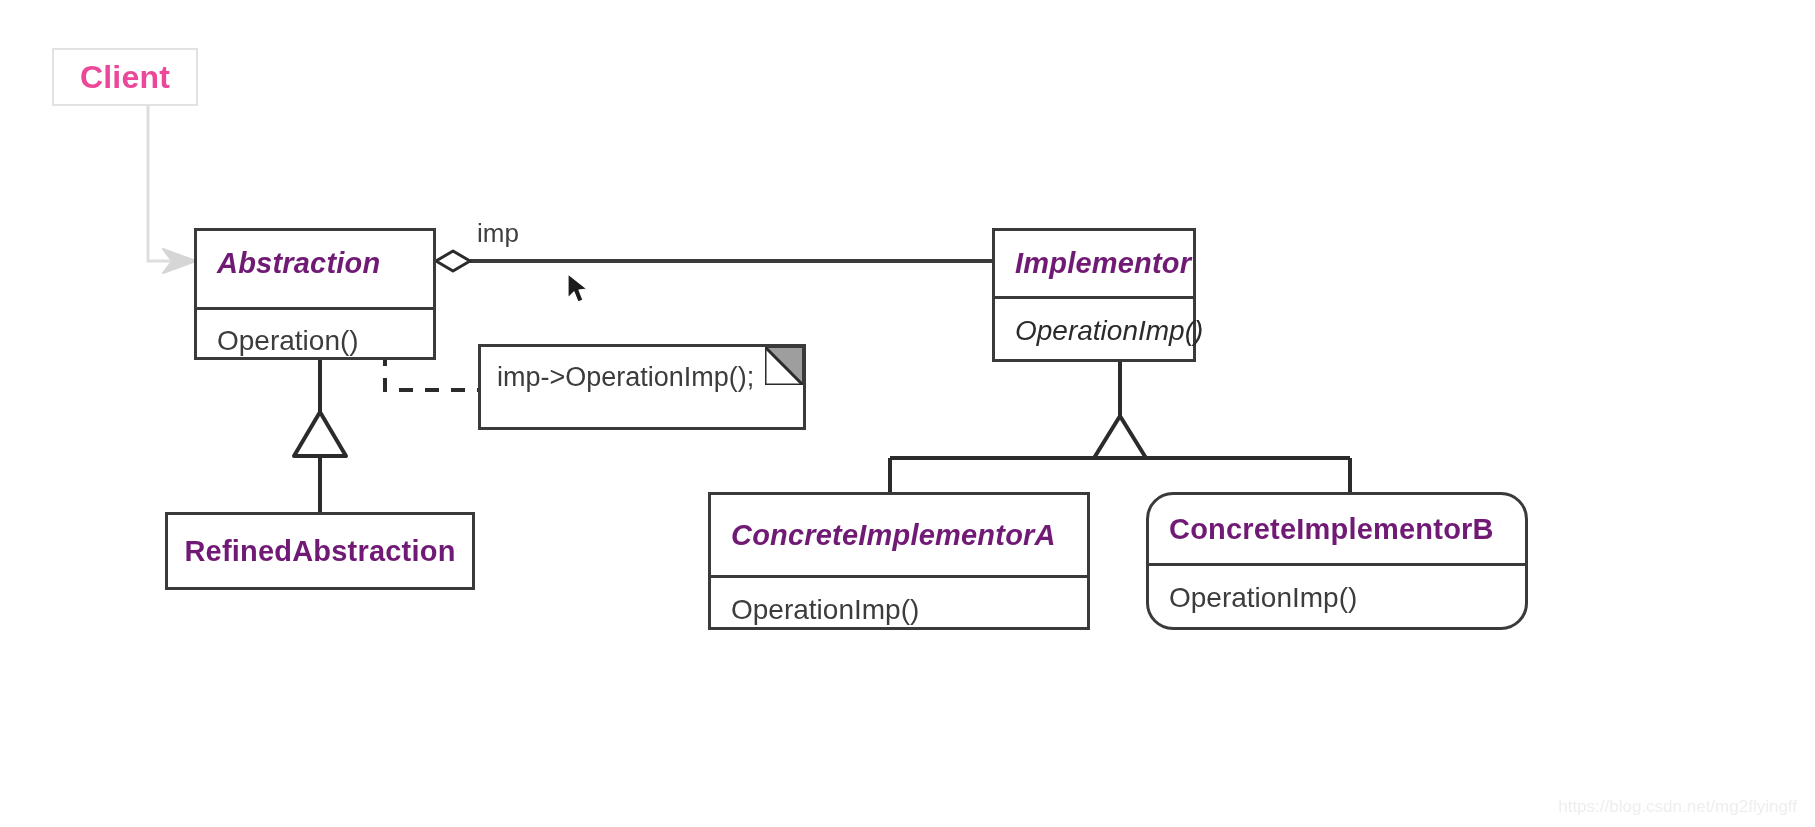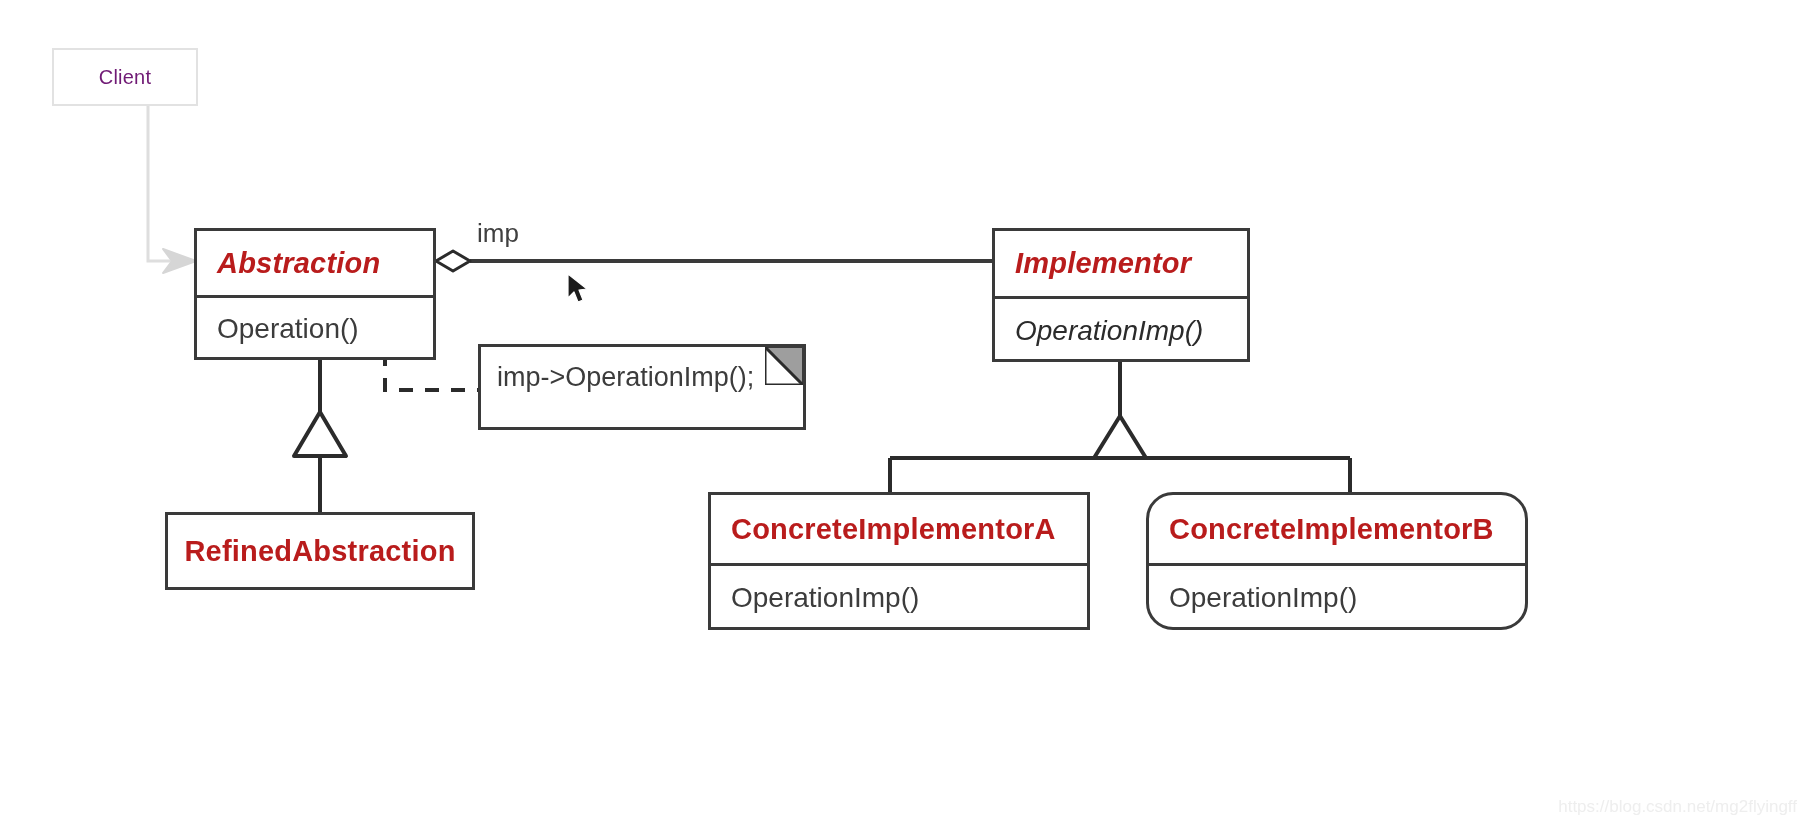--- a/index.html
+++ b/index.html
@@ -50,30 +50,30 @@
     padding: 0 20px;
     white-space: nowrap;
   }
   .compartment.divider-top {
     border-top: 3px solid #3a3a3a;
   }
 
   .cls-name {
     font-size: 29px;
     font-weight: bold;
-    color: #b91c1c;
+    color: #701a75;
     letter-spacing: 0.2px;
   }
   .cls-name.abstract {
     font-style: italic;
   }
   .cls-name.faded-text {
-    font-weight: normal;
-    color: #701a75;
-    font-size: 20px;
+    font-weight: bold;
+    color: #ec4899;
+    font-size: 32px;
   }
 
   .op-name {
     font-size: 28px;
     font-weight: normal;
     color: #3c3c3c;
   }
   .op-name.abstract {
     font-style: italic;
     color: #2b2b2b;
@@ -180,42 +180,42 @@
   <div class="uml-box faded" style="left:52px; top:48px; width:146px; height:58px;">
     <div class="compartment" style="height:100%; justify-content:center;">
       <span class="cls-name faded-text">Client</span>
     </div>
   </div>
 
   <div class="uml-box" style="left:194px; top:228px; width:242px; height:132px;">
     <div class="compartment" style="height:64px;">
       <span class="cls-name abstract">Abstraction</span>
     </div>
-    <div class="compartment divider-top" style="height:65px;">
+    <div class="compartment divider-top" style="height:65px;margin-top:12px;">
       <span class="op-name">Operation()</span>
     </div>
   </div>
 
   <div class="uml-box" style="left:165px; top:512px; width:310px; height:78px;">
     <div class="compartment" style="height:100%; justify-content:center;align-items:center;">
       <span class="cls-name">RefinedAbstraction</span>
     </div>
   </div>
 
-  <div class="uml-box" style="left:992px; top:228px; width:258px; height:134px;">
+  <div class="uml-box" style="left:992px; top:228px; width:204px; height:134px;">
     <div class="compartment" style="height:65px;">
       <span class="cls-name abstract">Implementor</span>
     </div>
     <div class="compartment divider-top" style="height:66px;">
       <span class="op-name abstract">OperationImp()</span>
     </div>
   </div>
 
   <div class="uml-box" style="left:708px; top:492px; width:382px; height:138px;">
-    <div class="compartment" style="height:68px;">
+    <div class="compartment" style="height:80px;font-style:italic;">
       <span class="cls-name">ConcreteImplementorA</span>
     </div>
     <div class="compartment divider-top" style="height:67px;">
       <span class="op-name">OperationImp()</span>
     </div>
   </div>
 
   <div class="uml-box" style="left:1146px; top:492px; width:382px; height:138px;border-radius:27px;">
     <div class="compartment" style="height:68px;">
       <span class="cls-name">ConcreteImplementorB</span>

